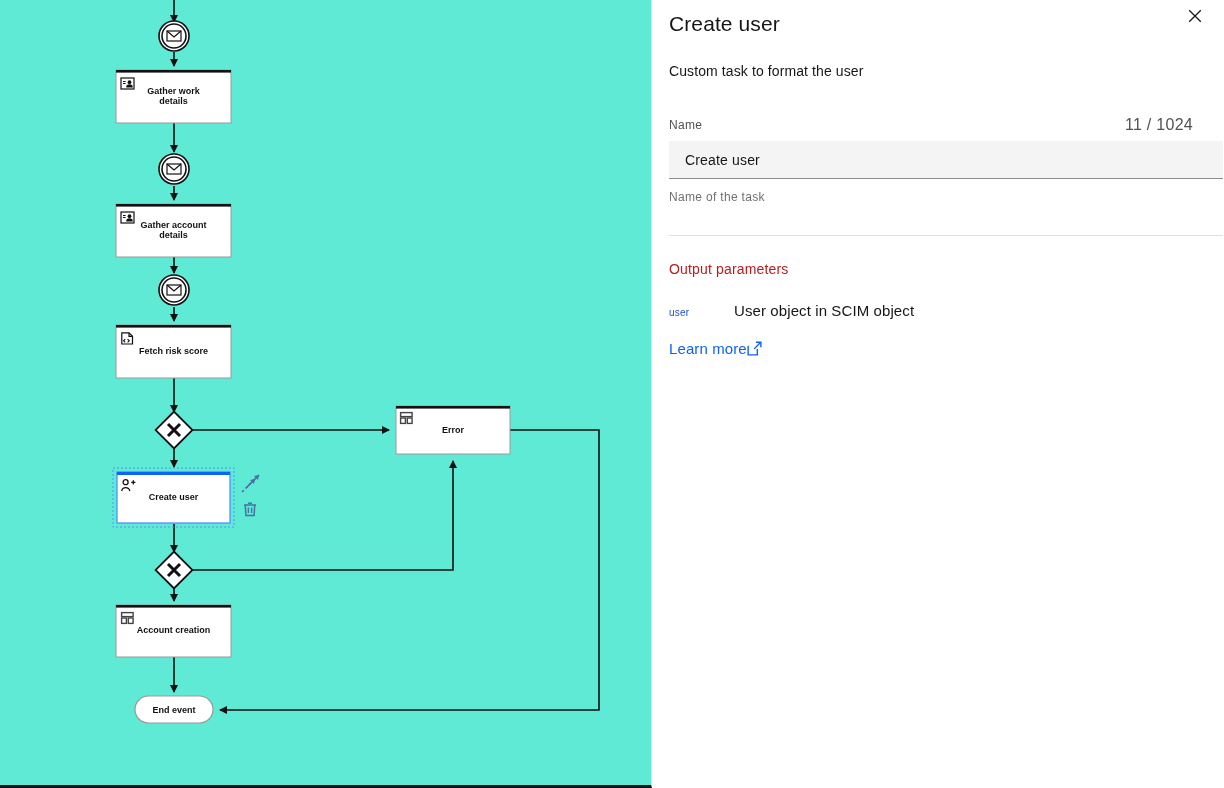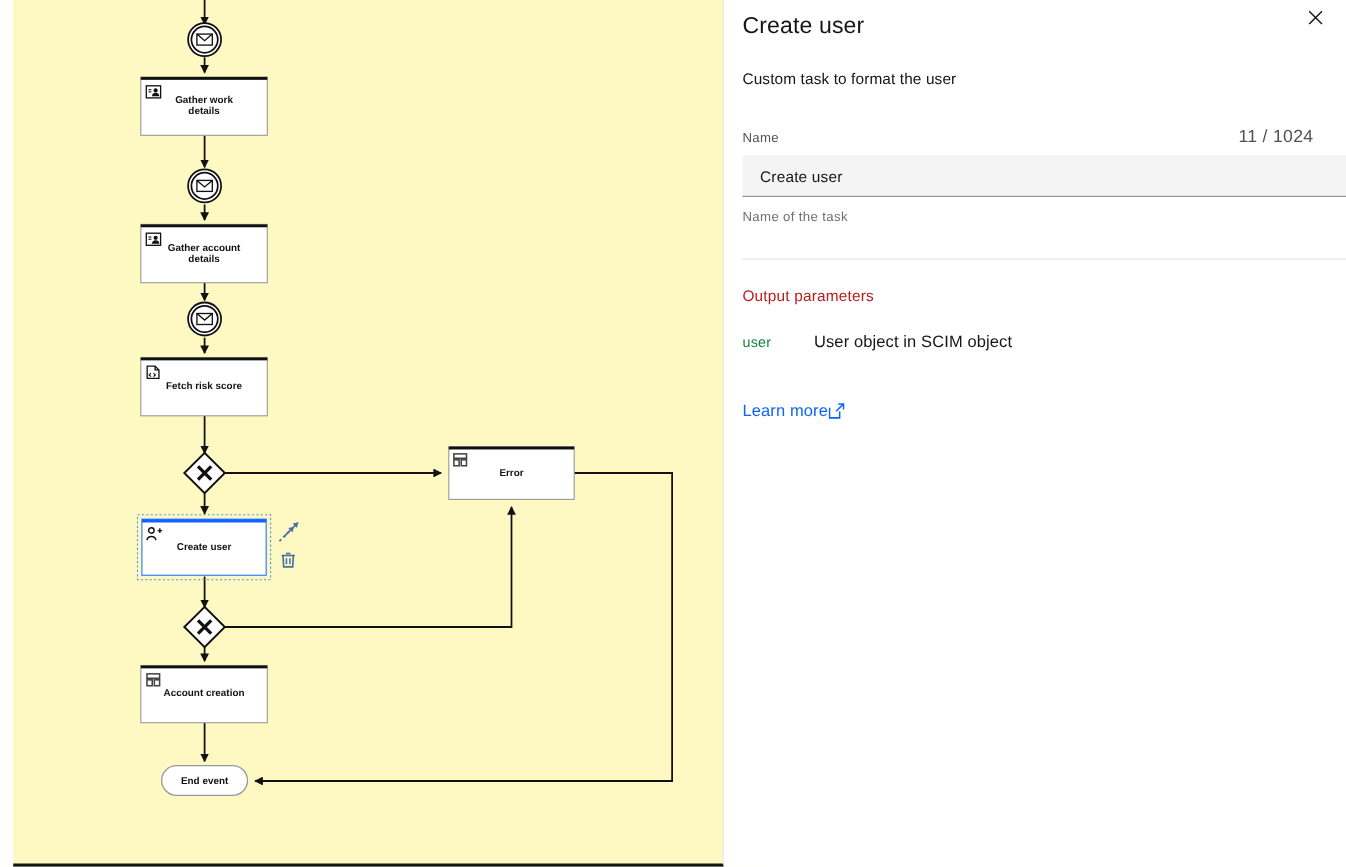--- a/index.html
+++ b/index.html
@@ -14,25 +14,24 @@
     position: relative;
     width: 1224px; height: 788px;
     display: flex;
   }
 
   
   .canvas-wrap {
     position: relative;
     width: 652px;
     height: 788px;
-    background: #fef9c3;
+    background: #5eead4;
     border-bottom: 3px solid #121619;
     border-right: 1px solid #e0e0e0;
     overflow: hidden;
-    margin-left: 12px;
   }
   .canvas-svg { position: absolute; inset: 0; }
 
   
   .panel {
     position: relative;
     width: 571px;
     height: 788px;
     background: #ffffff;
     padding: 0 18px 0 17px;
@@ -126,37 +125,37 @@
     padding-top: 24px;
     line-height: 18px;
   }
 
   .param-row {
     display: flex;
     align-items: baseline;
     padding-top: 24px;
   }
   .param-key {
-    font-size: 13px;
-    color: #15803d;
+    font-size: 10px;
+    color: #1d4ed8;
     width: 65px;
     flex: none;
     letter-spacing: .2px;
   }
   .param-desc {
     font-size: 15px;
     color: #161616;
     letter-spacing: .1px;
   }
 
   .learn-more {
     display: inline-flex;
     align-items: center;
     gap: 0;
-    margin-top: 46px;
+    margin-top: 21px;
     font-size: 15px;
     color: #0f62fe;
     text-decoration: none;
     letter-spacing: .1px;
     cursor: pointer;
   }
   .learn-more svg { display: block; }
 
   
   .bpmn-label {

